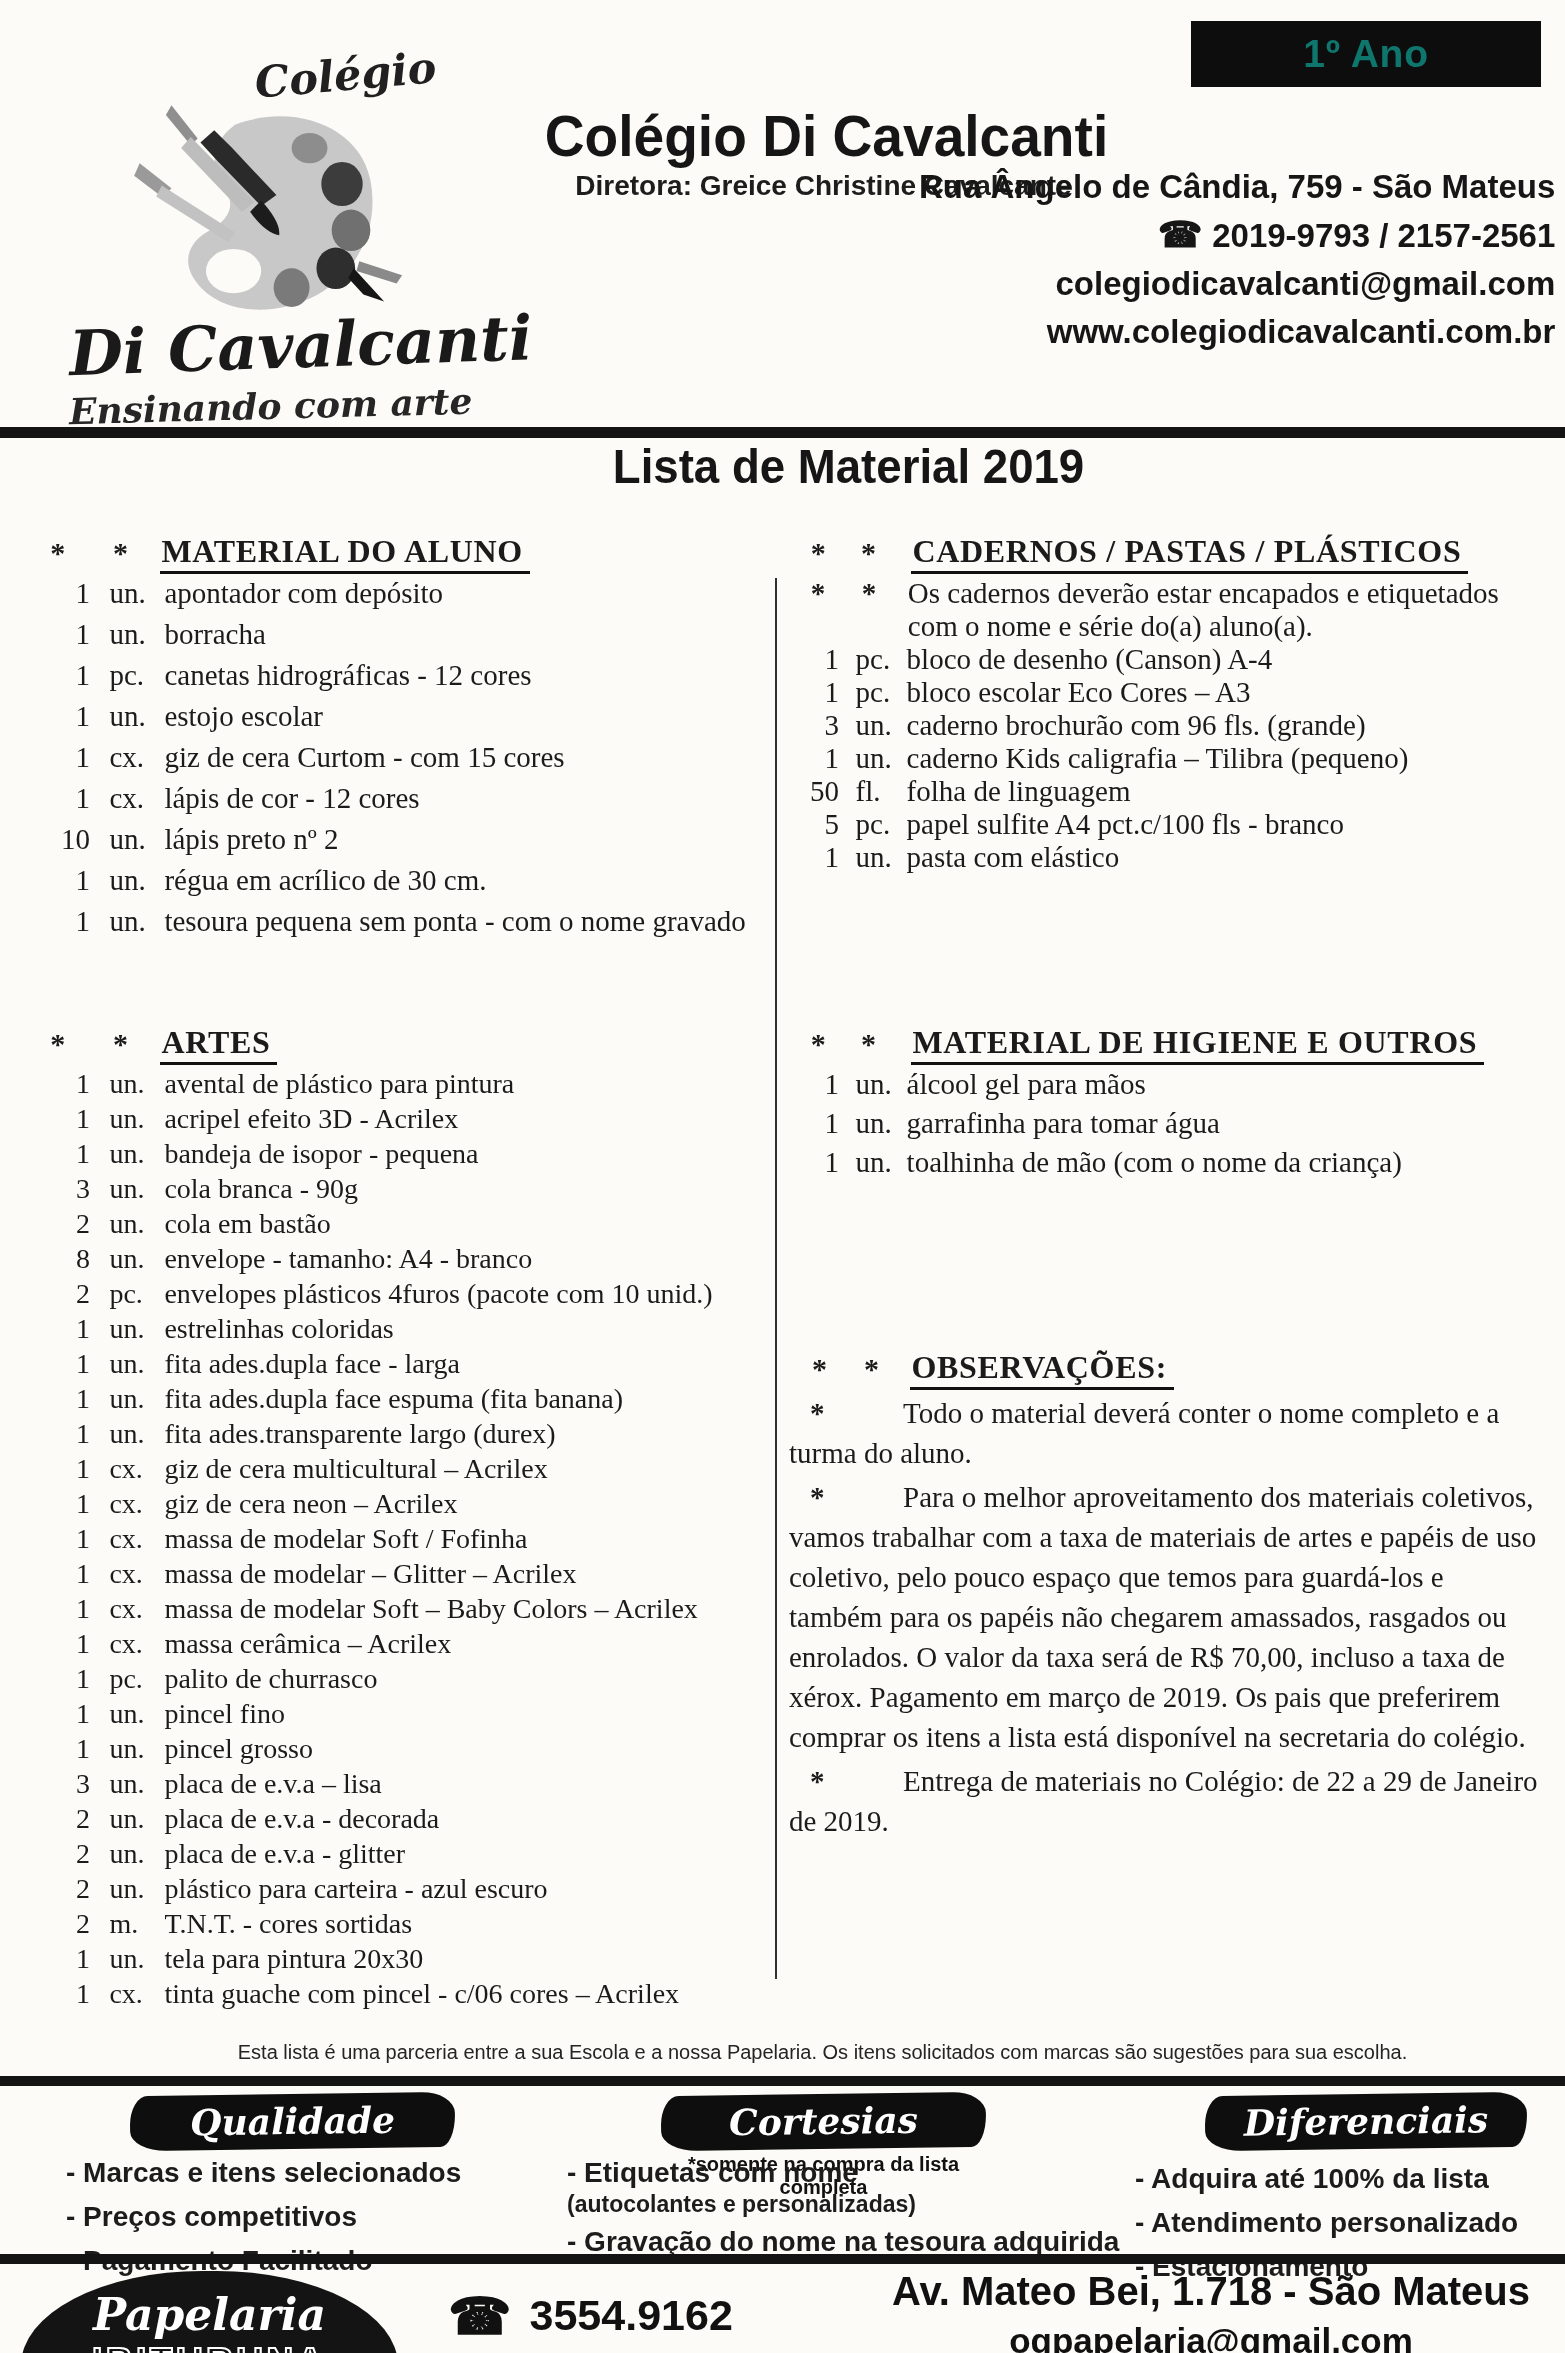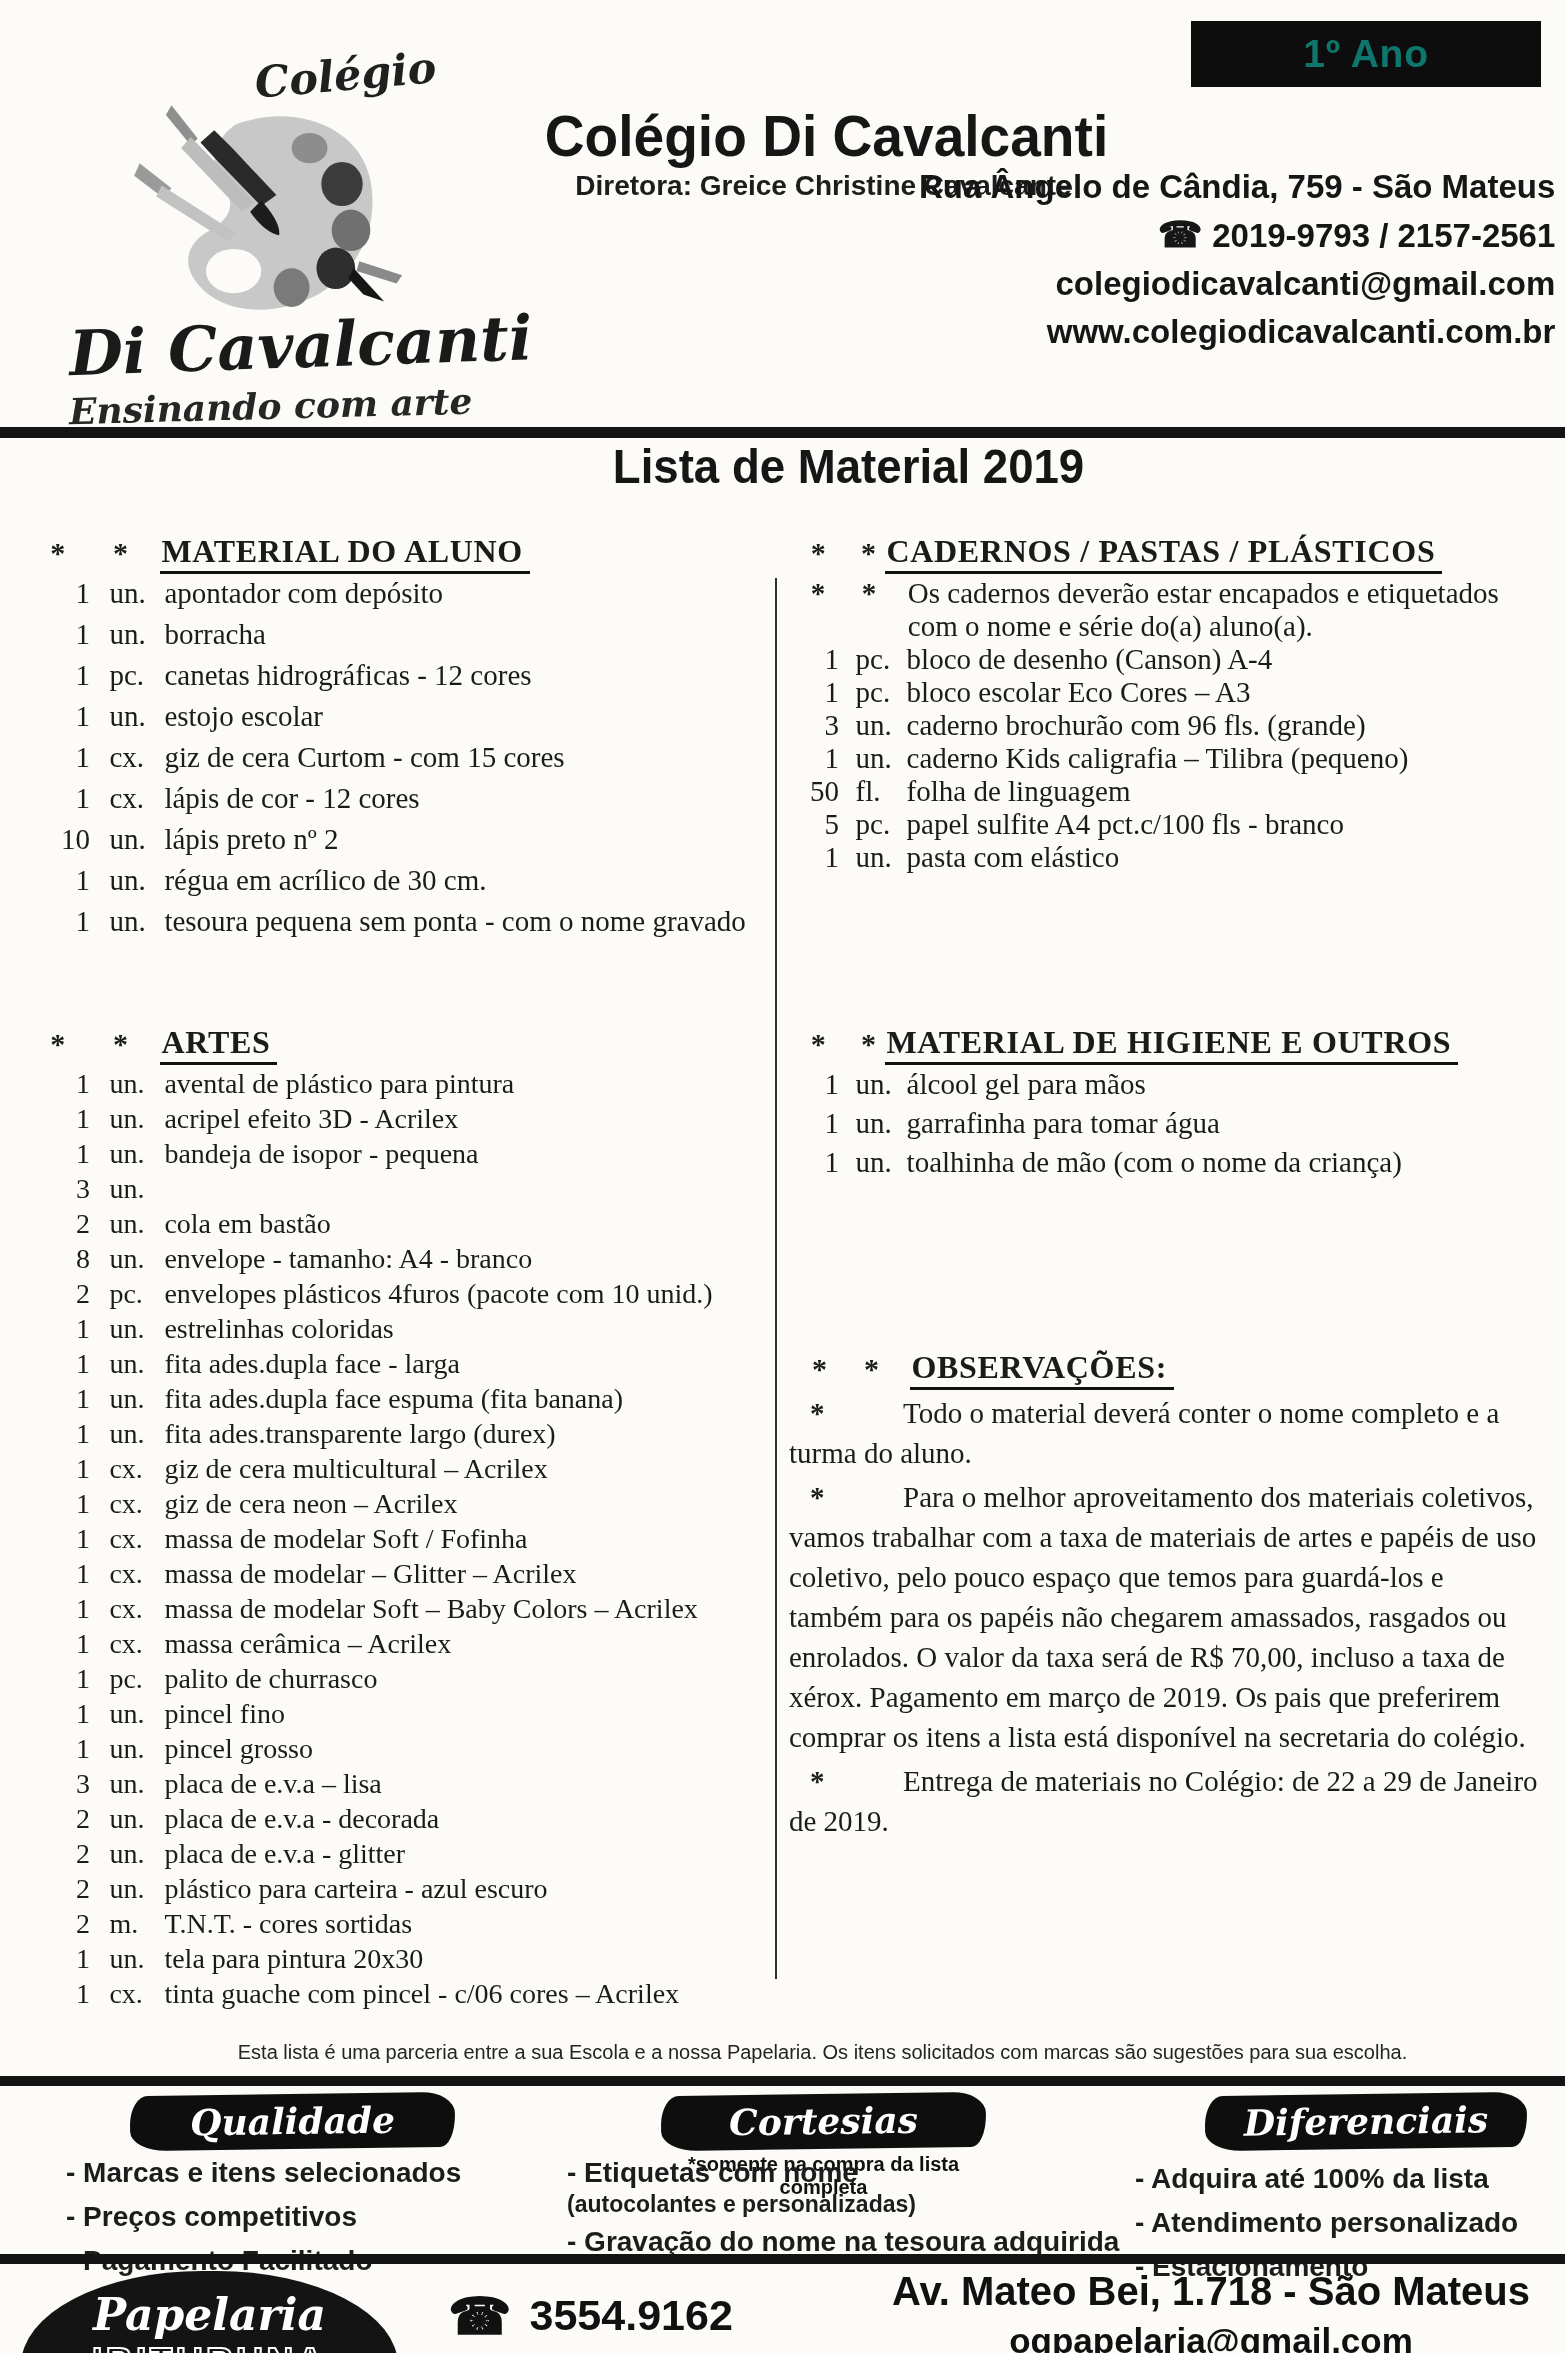--- a/index.html
+++ b/index.html
@@ -44,21 +44,21 @@
 
   .vdiv{position:absolute;left:775px;top:578px;width:2.1px;height:1401px;background:#303030;}
 
   
   .sec{position:absolute;}
   .sec-head{position:relative;height:44px;font-size:32px;}
   .sec-head .star{position:absolute;top:2.8px;font-size:30px;font-weight:bold;}
   .sec-title{display:inline-block;font-weight:bold;letter-spacing:0.7px;
     border-bottom:3.5px solid #111;padding:0 7px 0.7px 1.4px;white-space:nowrap;}
   .col-left .star1{left:8.3px;} .col-left .star2{left:71px;} .col-left .sec-title{margin-left:118px;}
-  .col-right .star1{left:4.8px;} .col-right .star2{left:55px;} .col-right .sec-title{margin-left:79px;}
+  .col-right .star1{left:4.8px;} .col-right .star2{left:55px;} .col-right .sec-title{margin-left:105px;}
 
   .row{display:flex;align-items:baseline;font-size:29px;}
   .row .qty{text-align:right;font-variant-numeric:tabular-nums;}
   .col-left  .row .qty{flex:0 0 48px;}
   .col-left  .row .unit{flex:0 0 55px;margin-left:19.4px;}
   .col-right .row .qty{flex:0 0 33px;}
   .col-right .row .unit{flex:0 0 51px;margin-left:16.6px;}
   .row .desc{flex:1;white-space:nowrap;}
   #sec-material .row{height:41px;}
   #sec-artes .row{height:35px;font-size:28px;}
@@ -231,20 +231,21 @@
           <span class="desc">acripel efeito 3D - Acrilex</span>
         </div>
         <div class="row">
           <span class="qty">1</span>
           <span class="unit">un.</span>
           <span class="desc">bandeja de isopor - pequena</span>
         </div>
         <div class="row">
           <span class="qty">3</span>
           <span class="unit">un.</span>
+          <span class="desc">cola branca - 90g</span>
         </div>
         <div class="row">
           <span class="qty">2</span>
           <span class="unit">un.</span>
           <span class="desc">cola em bastão</span>
         </div>
         <div class="row">
           <span class="qty">8</span>
           <span class="unit">un.</span>
           <span class="desc">envelope - tamanho: A4 - branco</span>

